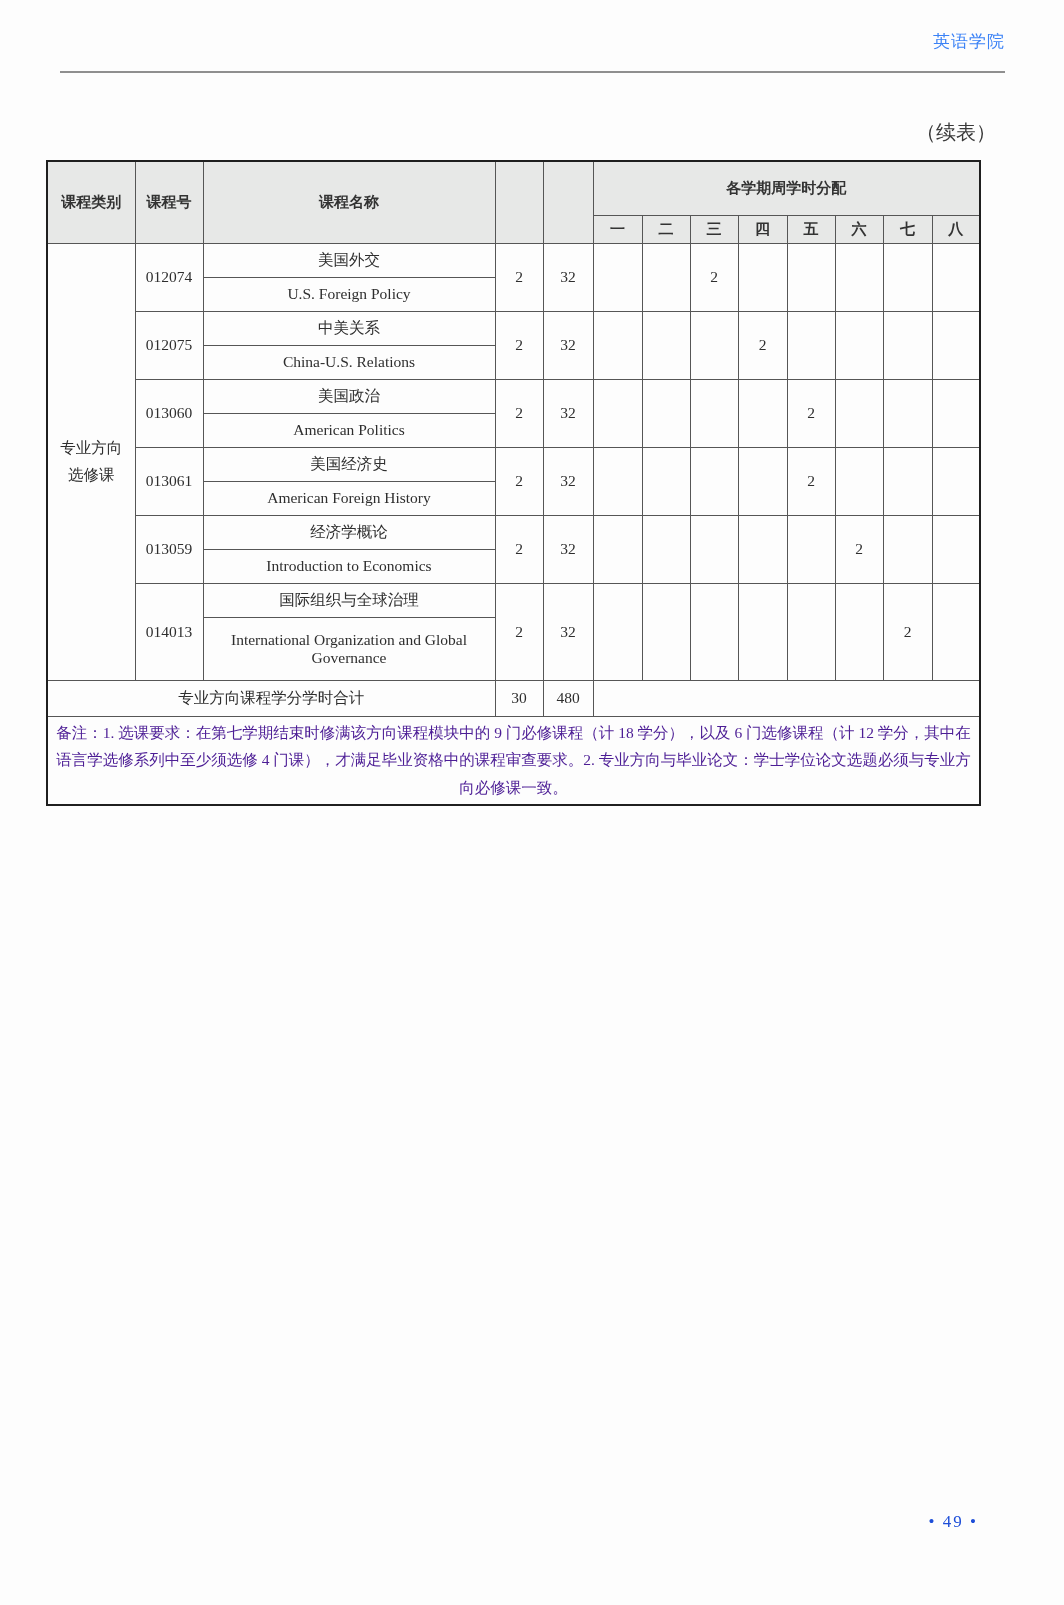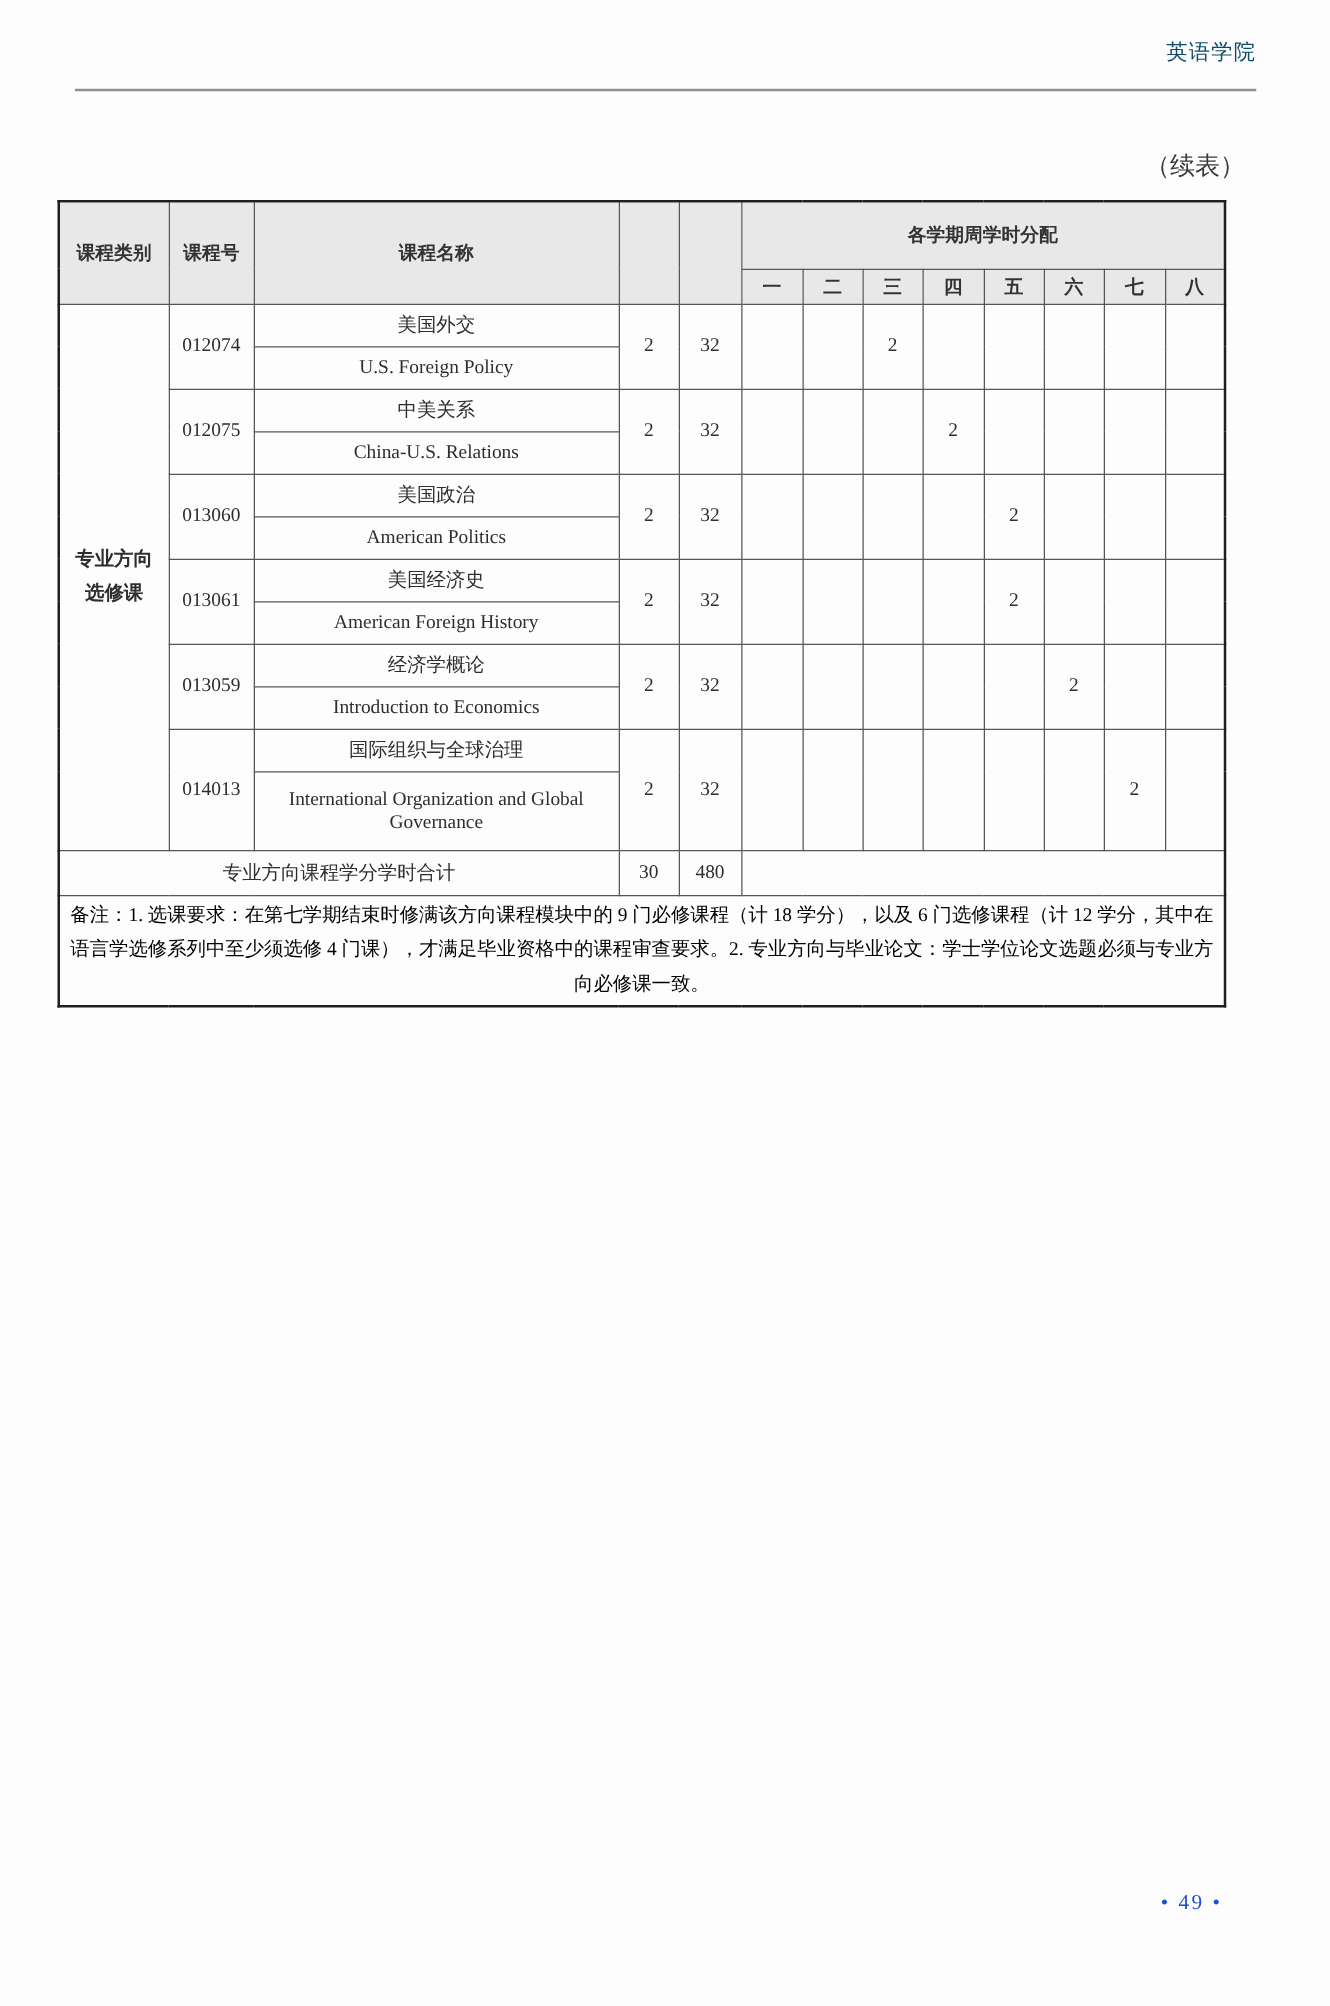--- a/index.html
+++ b/index.html
@@ -5,21 +5,21 @@
   html,body{margin:0;padding:0;}
   body{
     width:1064px;height:1605px;position:relative;
     background:#fdfdfd;
     font-family:"Liberation Serif","DejaVu Serif",serif;
     color:#2e2e2e;
     overflow:hidden;
   }
   .hdr-title{
     position:absolute;top:30px;right:59px;
-    font-size:17px;letter-spacing:1px;color:#0c4a6e;
+    font-size:17px;letter-spacing:1px;color:#3b82f6;
   }
   .hdr-rule{
     position:absolute;top:71px;left:60px;right:59px;height:2px;
     background:#8f8f8f;
   }
   .continued{
     position:absolute;top:119px;right:68px;
     font-size:20px;color:#3a3a3a;
   }
   table.curr{
@@ -49,31 +49,30 @@
     font-size:16px;
   }
   td.cat{font-size:16px;line-height:1.7;}
   .v-stack{
     display:inline-block;width:1.1em;word-break:break-all;
     line-height:1.6;text-align:right;margin-left:46px;
   }
   .cat-stack{
     display:inline-block;width:4.4em;word-break:break-all;
     text-align:center;
-    font-weight:bold;
   }
   td.total-label{
     font-family:Liberation Mono, monospace;
     font-weight:bold;font-size:16px;
   }
   td.total-num{font-weight:bold;font-size:15.5px;}
   td.notes{
     text-align:justify;vertical-align:middle;
     padding:8px 13px 10px 13px;
-    font-size:16px;line-height:1.8;color:#000000;
+    font-size:16px;line-height:1.8;color:#4c1d95;
   }
   .pageno{
     position:absolute;top:1512px;right:86px;
     font-size:17px;color:#1d4ed8;letter-spacing:2px;
   }
 </style>
 </head>
 <body>
 
 <div class="hdr-title">英语学院</div>

